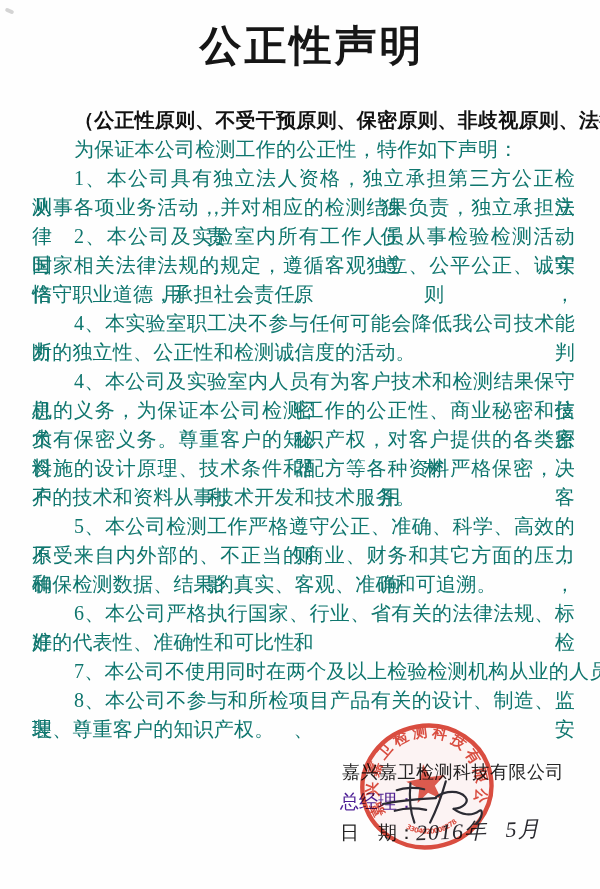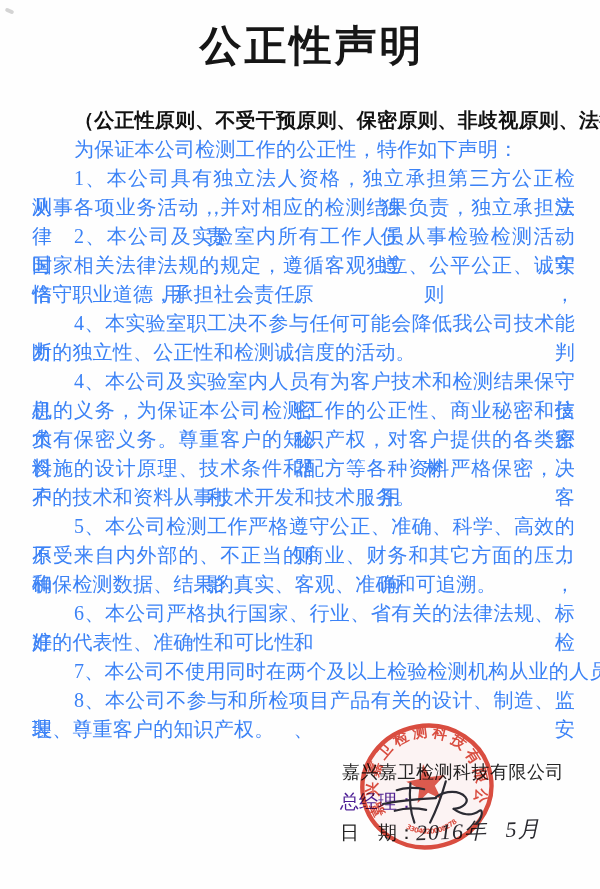--- a/index.html
+++ b/index.html
@@ -43,21 +43,21 @@
     position: absolute;
     left: 32px;
     top: 106px;
     width: 543px;
   }
   .doc-line {
     font-size: 20px;
     line-height: 29px;
     height: 29px;
     white-space: nowrap;
-    color: #3b82f6;
+    color: #0f766e;
     letter-spacing: 0.2px;
   }
   .doc-line.indent { text-indent: 2.1em; }
   .doc-line.bold { font-weight: bold; color: #121212; }
   .doc-line.justify {
     white-space: normal;
     text-align: justify;
     text-align-last: justify;
   }
   .sig-company {

